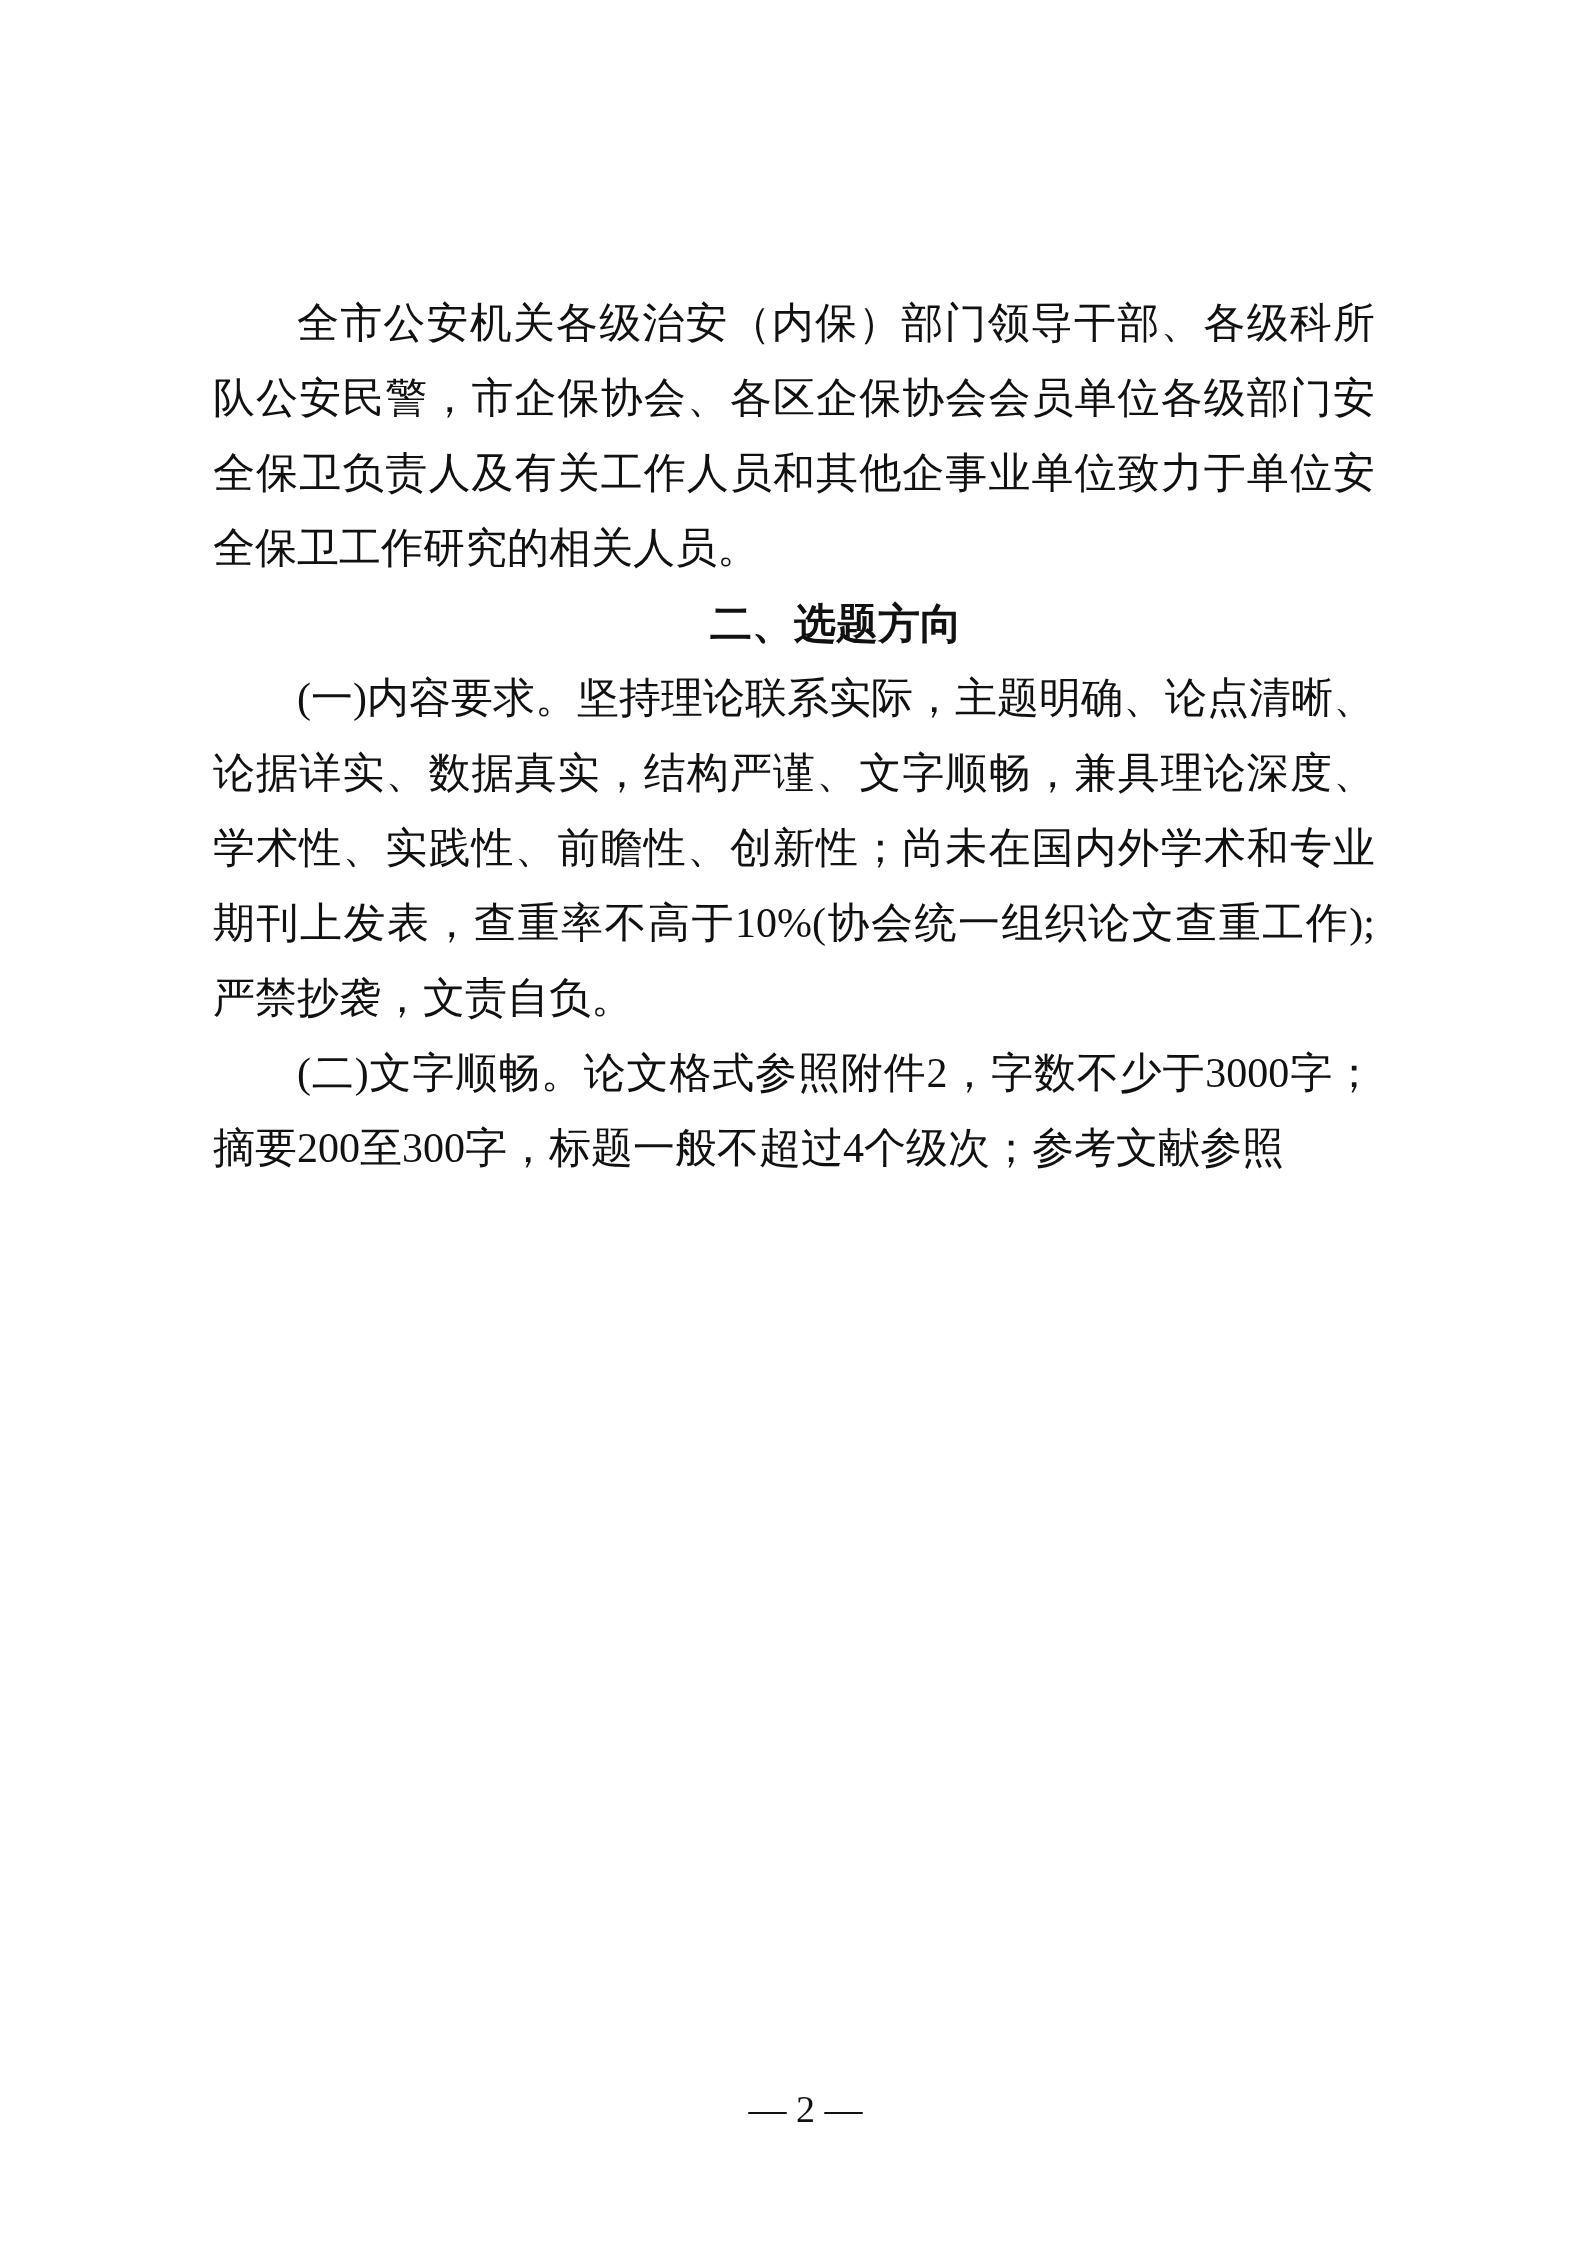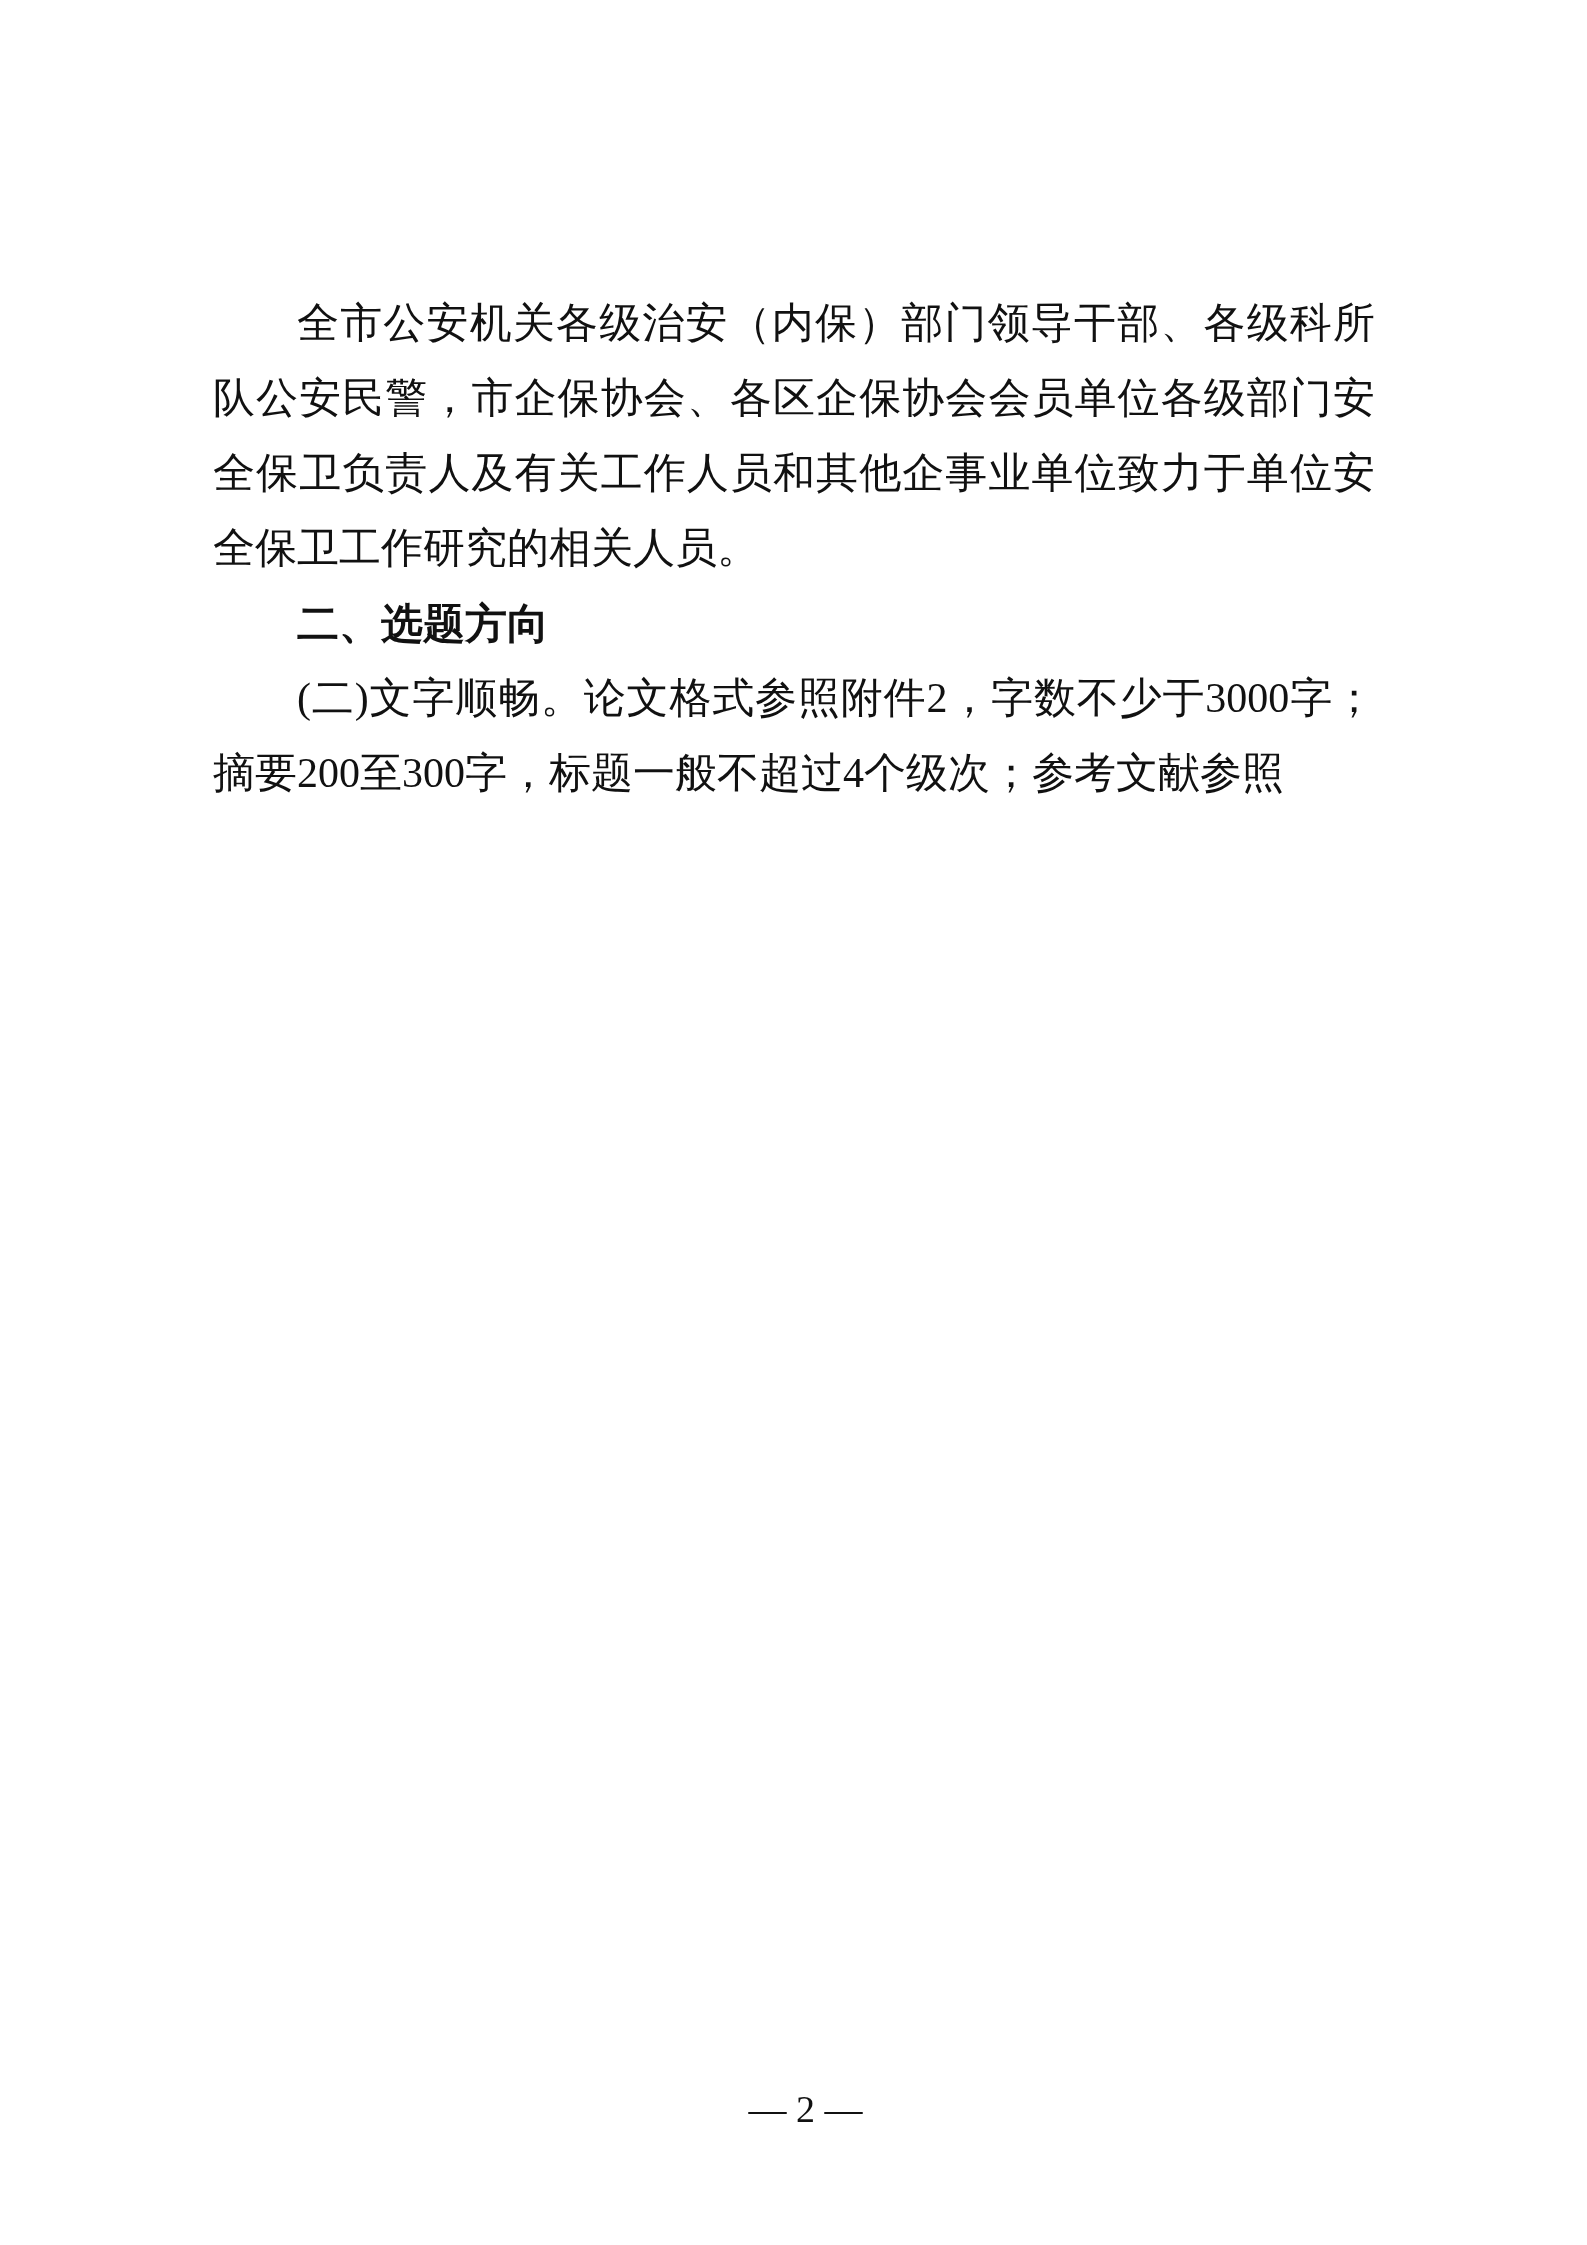--- a/index.html
+++ b/index.html
@@ -32,35 +32,37 @@
     text-align: justify;
     text-justify: inter-ideograph;
   }
   .content h2 {
     margin: 0;
     font-size: 42px;
     line-height: 75px;
     text-indent: 84px;
     font-weight: 700;
     font-family: "Liberation Sans", "DejaVu Sans", sans-serif;
+    text-align: center;
   }
   .footer {
     position: absolute;
     left: 0;
     right: 0;
     top: 2076px;
     text-align: center;
     font-size: 38px;
     line-height: 46px;
     color: #111111;
   }
 </style>
 </head>
 <body>
 
 <div class="page">
   <div class="content">
     <p>全市公安机关各级治安（内保）部门领导干部、各级科所队公安民警，市企保协会、各区企保协会会员单位各级部门安全保卫负责人及有关工作人员和其他企事业单位致力于单位安全保卫工作研究的相关人员。</p>
     <h2>二、选题方向</h2>
+    <p>(一)内容要求。坚持理论联系实际，主题明确、论点清晰、论据详实、数据真实，结构严谨、文字顺畅，兼具理论深度、学术性、实践性、前瞻性、创新性；尚未在国内外学术和专业期刊上发表，查重率不高于10%(协会统一组织论文查重工作);严禁抄袭，文责自负。</p>
     <p>(二)文字顺畅。论文格式参照附件2，字数不少于3000字；摘要200至300字，标题一般不超过4个级次；参考文献参照</p>
   </div>
   <div class="footer">— 2 —</div>
 </div>
 
 </body></html>

